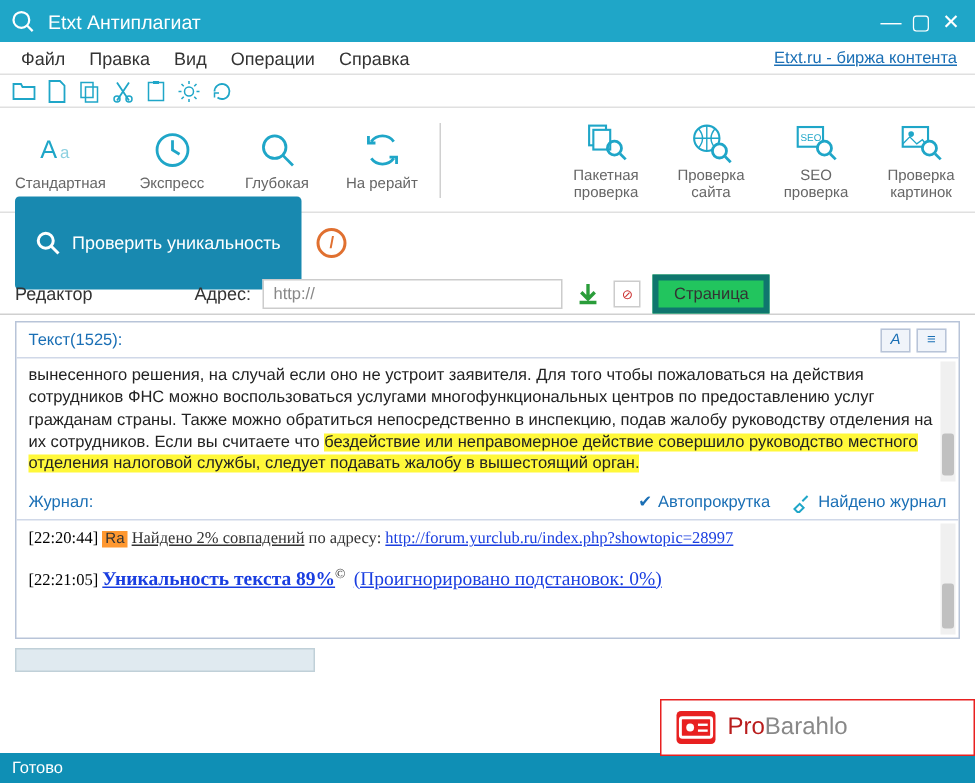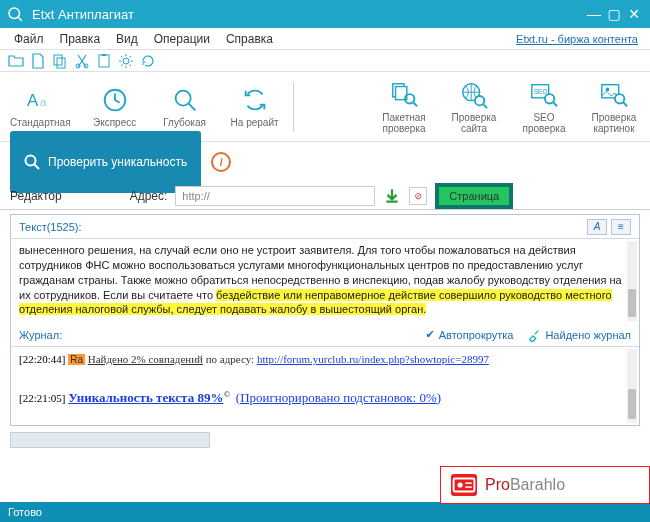--- a/index.html
+++ b/index.html
@@ -298,21 +298,21 @@
         <span>Найдено журнал</span>
       </span>
     </div>
   </div>
   <div class="journalbody">
     <div>
       <span class="ts">[22:20:44]</span>
       <span class="ra">Ra</span>
       <u><span>Найдено 2% совпадений</span></u><span> по адресу: </span><a class="lnk">http://forum.yurclub.ru/index.php?showtopic=28997</a>
     </div>
-    <div style="margin-top:20px;">
+    <div style="margin-top:8px;">
       <span class="ts">[22:21:05]</span>
       <a class="lnkb">Уникальность текста 89%</a><sup>©</sup>&nbsp;&nbsp;<a class="lnk" style="color:#1a3ee0;font-size:13px;">(Проигнорировано подстановок: 0%)</a>
     </div>
     <div class="scrollbar">
         <div class="thumb" style="bottom:4px;height:30px;"></div>
       </div>
   </div>
 </div>
 
 <div class="progressbar"></div>

